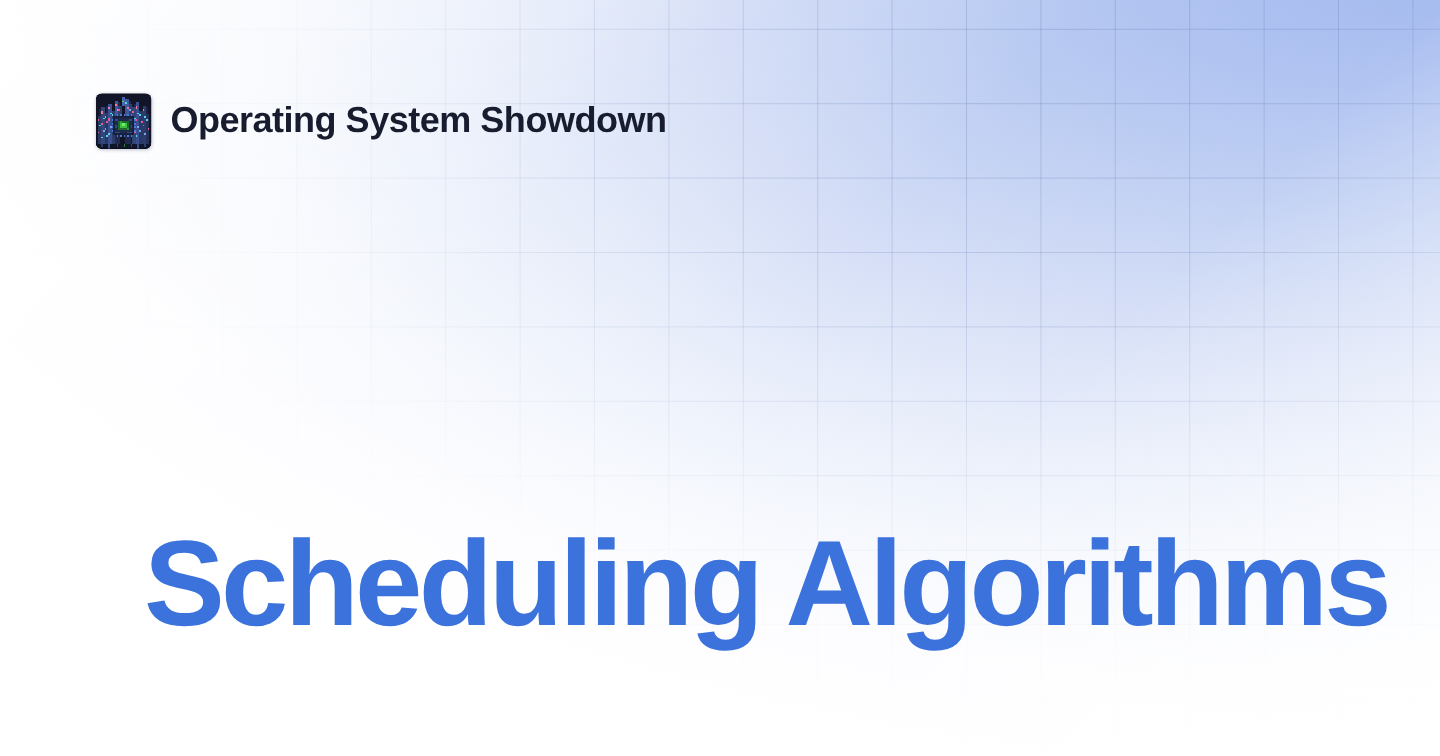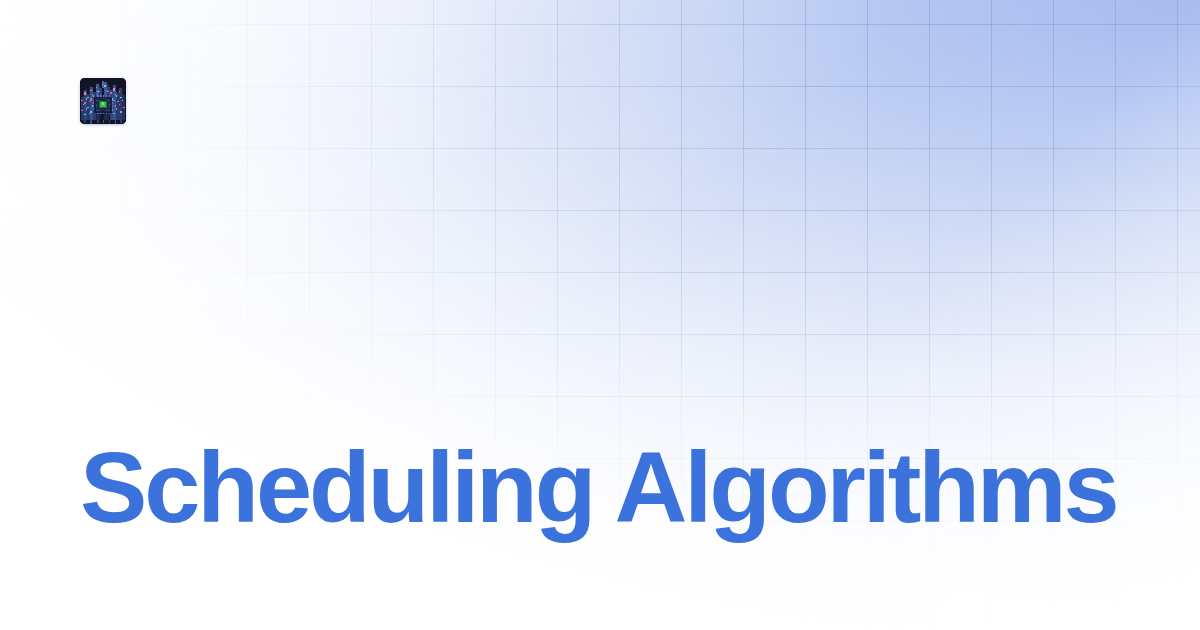--- a/index.html
+++ b/index.html
@@ -96,20 +96,21 @@
     left:80px; right:80px;
     top:434px;
   }
   .headline {
     font-size:101px;
     font-weight:700;
     letter-spacing:-3.1px;
     line-height:1.06;
     color:#3b72dc;
     white-space:nowrap;
+    margin-left:40px;
   }
 </style>
 </head>
 <body>
 
 <div id="og-card">
 
   <div class="bg-gradient"></div>
   <div class="bg-grid"></div>
   <div class="bg-gradient-2"></div>
@@ -234,19 +235,20 @@
         <rect x="3" y="29" width="1" height="2" fill="#29406f"></rect>
         <rect x="7" y="29" width="1" height="3" fill="#35508a"></rect>
         <rect x="12" y="29" width="1" height="2" fill="#2c4776"></rect>
         <rect x="16" y="29" width="1" height="2" fill="#2f7a38"></rect>
         <rect x="20" y="29" width="1" height="2" fill="#2c4776"></rect>
         <rect x="24" y="29" width="1" height="3" fill="#35508a"></rect>
         <rect x="28" y="29" width="1" height="2" fill="#29406f"></rect>
       </svg>
     </span>
 
+    <span class="brand-title">Operating System Showdown</span>
   </div>
 
   <div class="headline-wrap">
     <h1 class="headline">Scheduling Algorithms</h1>
   </div>
 
 </div>
 
 </body></html>

